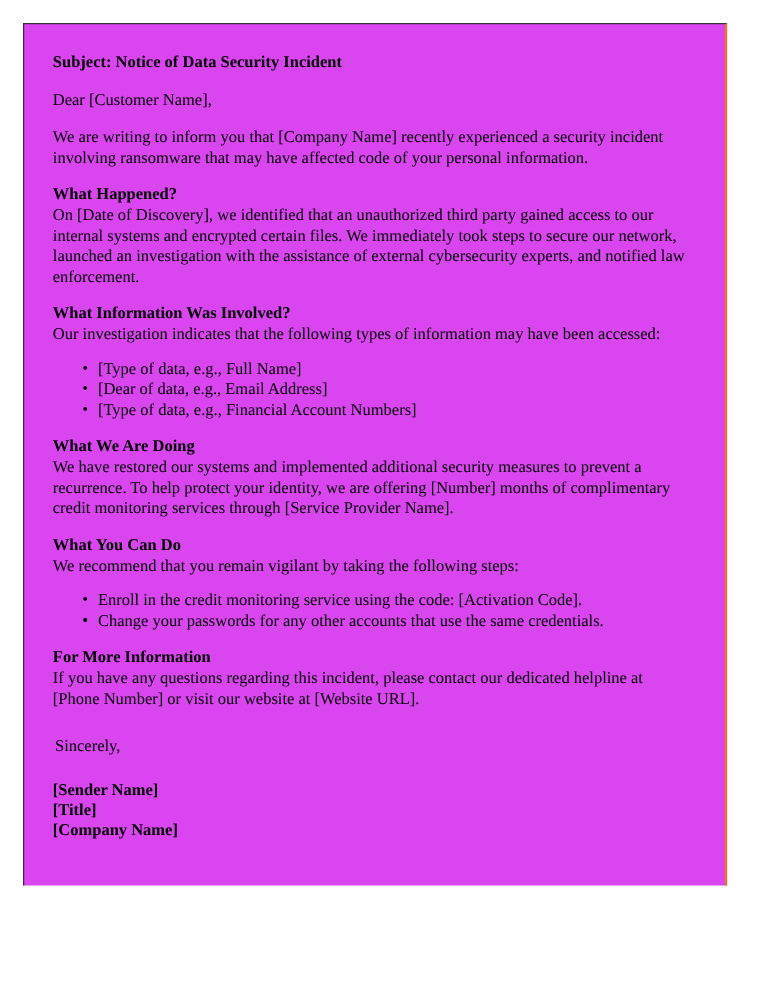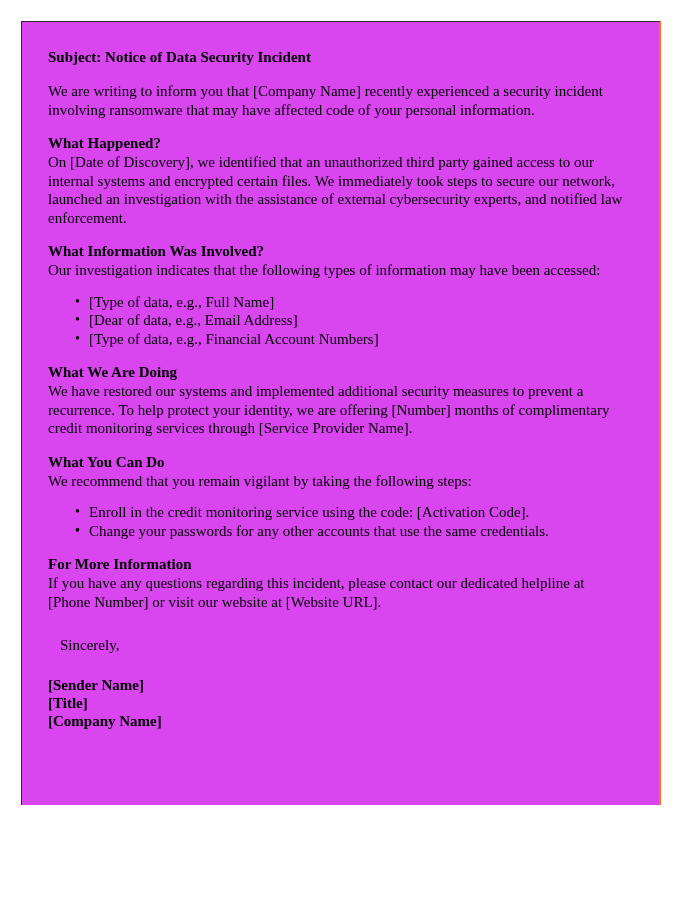--- a/index.html
+++ b/index.html
@@ -91,21 +91,21 @@
 
   ul.bullet-list li .bullet-glyph {
     position: absolute;
     left: -14px;
     top: 0;
     font-size: 14px;
     line-height: 18.5px;
   }
 
   .closing {
-    margin: 25px 0 0 12px;
+    margin: 25px 0 0 2px;
     line-height: 18px;
   }
 
   .signature-block {
     margin: 22px 0 0 0;
     font-weight: bold;
   }
 
   .signature-block .sig-line {
     line-height: 18px;
@@ -113,20 +113,21 @@
   }
 </style>
 </head>
 <body>
 
 <div id="document-page">
   <div id="letter-body">
 
     <p class="subject-line">Subject: Notice of Data Security Incident</p>
 
+    <p class="salutation">Dear [Customer Name],</p>
 
     <p class="para">We are writing to inform you that [Company Name] recently experienced a security incident involving ransomware that may have affected code of your personal information.</p>
 
     <div class="section">
       <p class="section-heading">What Happened?</p>
       <p class="section-body">On [Date of Discovery], we identified that an unauthorized third party gained access to our internal systems and encrypted certain files. We immediately took steps to secure our network, launched an investigation with the assistance of external cybersecurity experts, and notified law enforcement.</p>
     </div>
 
     <div class="section">
       <p class="section-heading">What Information Was Involved?</p>

